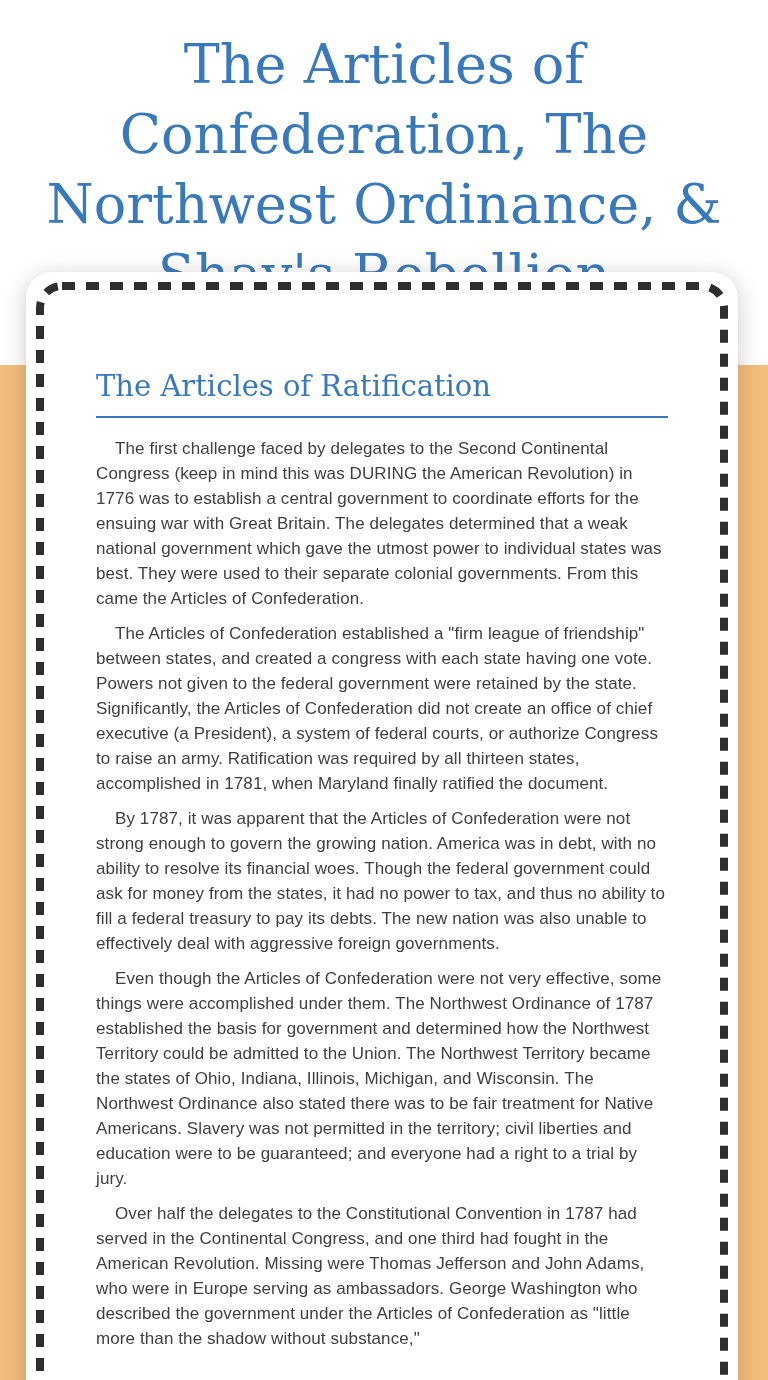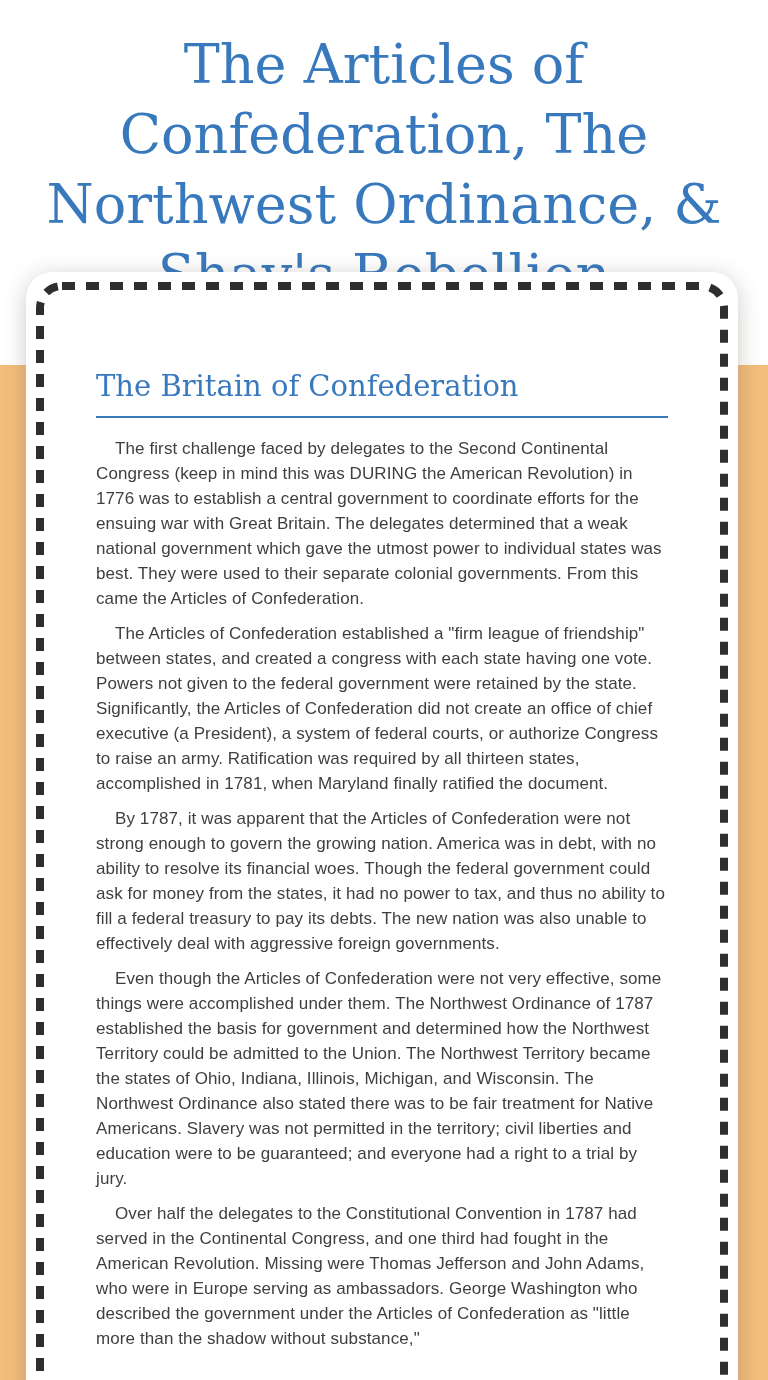--- a/index.html
+++ b/index.html
@@ -87,21 +87,21 @@
   <div class="top-band"></div>
 
   <h1 class="page-title">The Articles of Confederation, The Northwest Ordinance, &amp; Shay's Rebellion</h1>
 
   <section class="card">
     <svg class="dash-border" width="712" height="1160" viewBox="0 0 712 1160" aria-hidden="true">
       <rect x="14" y="14" width="684" height="1132" rx="22" ry="22"></rect>
     </svg>
 
     <div class="card-content">
-      <h2 class="section-heading">The Britain of Confederation</h2>
+      <h2 class="section-heading">The Articles of Ratification</h2>
 
       <p>The first challenge faced by delegates to the Second Continental Congress (keep in mind this was DURING the American Revolution) in 1776 was to establish a central government to coordinate efforts for the ensuing war with Great Britain. The delegates determined that a weak national government which gave the utmost power to individual states was best. They were used to their separate colonial governments. From this came the Articles of Confederation.</p>
 
       <p>The Articles of Confederation established a "firm league of friendship" between states, and created a congress with each state having one vote. Powers not given to the federal government were retained by the state. Significantly, the Articles of Confederation did not create an office of chief executive (a President), a system of federal courts, or authorize Congress to raise an army. Ratification was required by all thirteen states, accomplished in 1781, when Maryland finally ratified the document.</p>
 
       <p>By 1787, it was apparent that the Articles of Confederation were not strong enough to govern the growing nation. America was in debt, with no ability to resolve its financial woes. Though the federal government could ask for money from the states, it had no power to tax, and thus no ability to fill a federal treasury to pay its debts. The new nation was also unable to effectively deal with aggressive foreign governments.</p>
 
       <p>Even though the Articles of Confederation were not very effective, some things were accomplished under them. The Northwest Ordinance of 1787 established the basis for government and determined how the Northwest Territory could be admitted to the Union. The Northwest Territory became the states of Ohio, Indiana, Illinois, Michigan, and Wisconsin. The Northwest Ordinance also stated there was to be fair treatment for Native Americans. Slavery was not permitted in the territory; civil liberties and education were to be guaranteed; and everyone had a right to a trial by jury.</p>
 
       <p>Over half the delegates to the Constitutional Convention in 1787 had served in the Continental Congress, and one third had fought in the American Revolution. Missing were Thomas Jefferson and John Adams, who were in Europe serving as ambassadors. George Washington who described the government under the Articles of Confederation as "little more than the shadow without substance,"</p>

